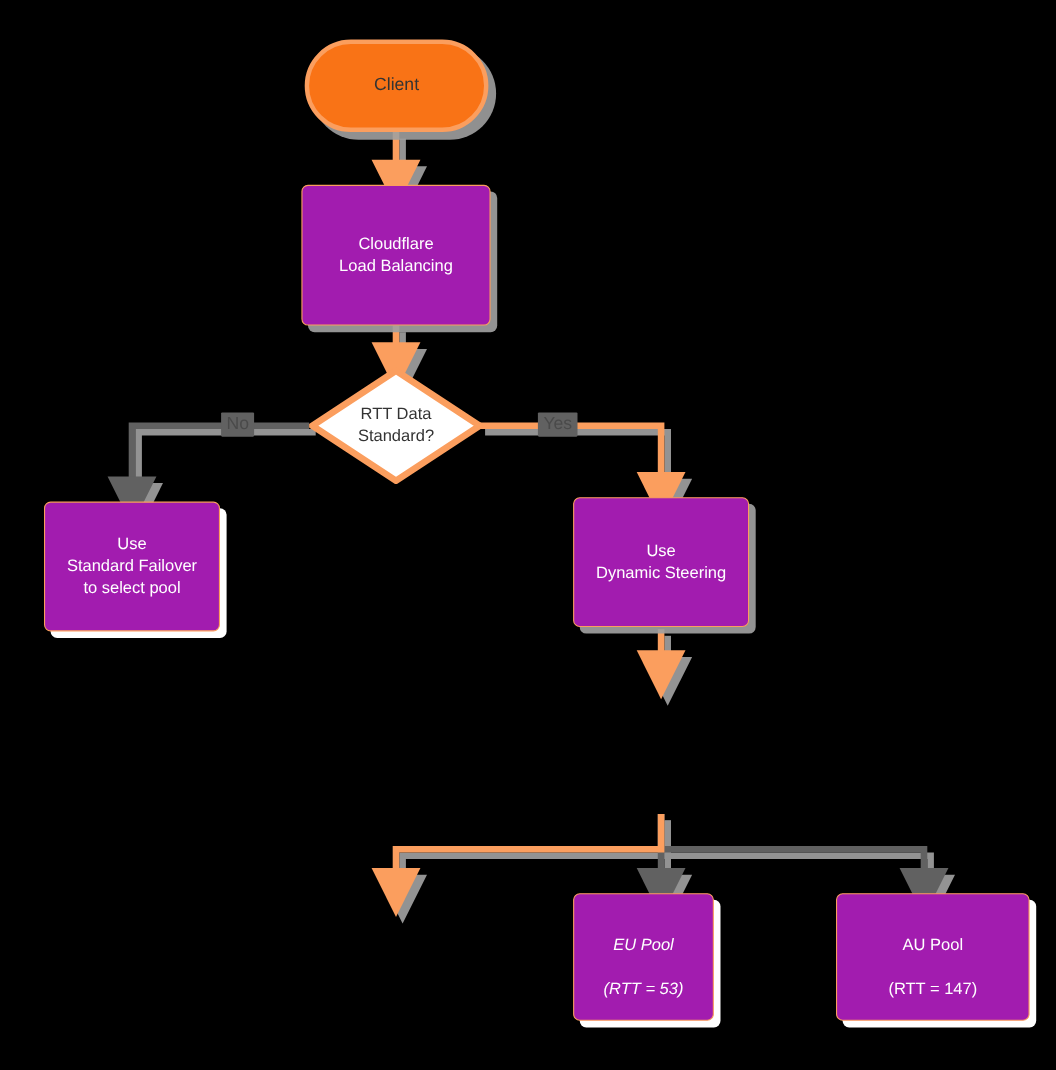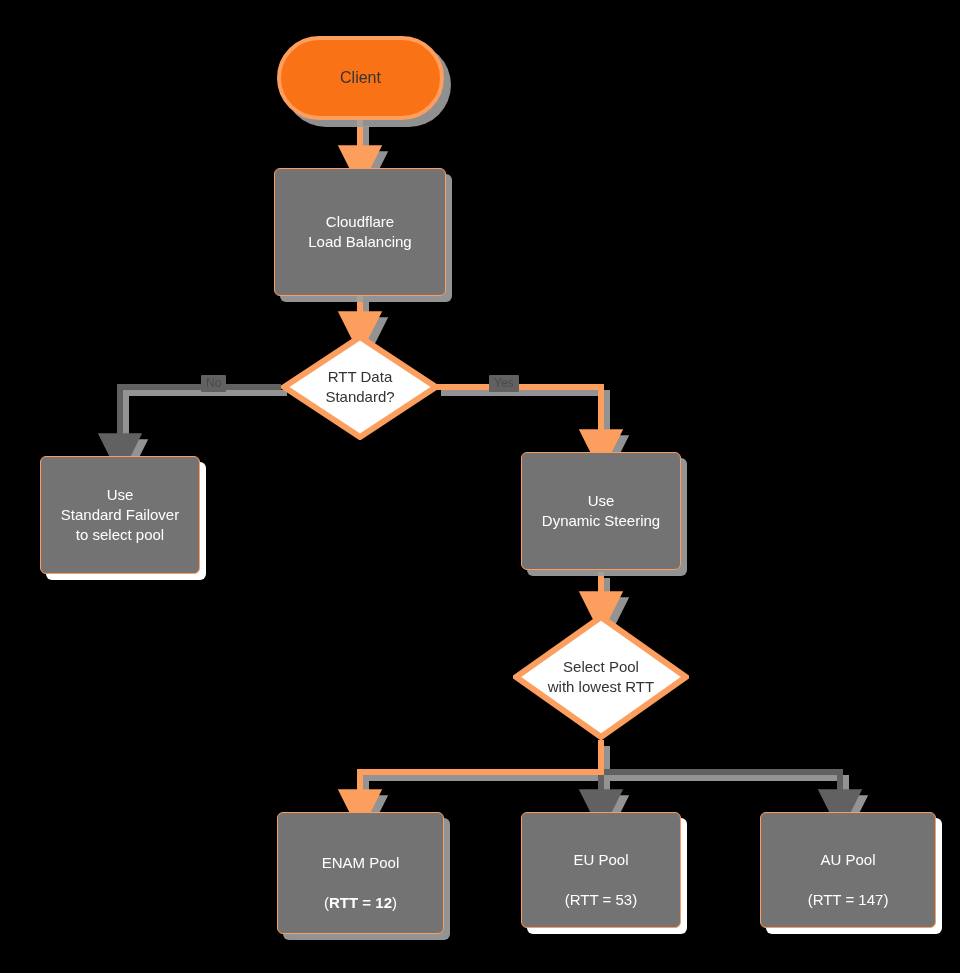--- a/index.html
+++ b/index.html
@@ -31,21 +31,21 @@
     line-height: 1.32;
     z-index: 5;
   }
   .node .label {
     display: block;
     white-space: pre-line;
   }
 
   
   .proc {
-    background: #737373;
+    background: #a21caf;
     border: 1px solid #fb9e5e;
     border-radius: 6px;
     color: #ffffff;
     font-size: 15px;
     box-shadow: 6px 6px 0 0 rgba(160,160,160,0.92);
   }
   .proc.shadow-white {
     box-shadow: 6px 6px 0 0 #ffffff;
   }
 
@@ -85,21 +85,21 @@
     white-space: pre-line;
     z-index: 2;
   }
 
   
   .edge-label {
     position: absolute;
     z-index: 6;
     background: #616161;
     color: #4a4a4a;
-    font-size: 12px;
+    font-size: 16px;
     padding: 2px 5px;
     line-height: 1.1;
     border-radius: 1px;
   }
 
   .bold { font-weight: bold; }
 </style>
 </head>
 <body>
 
@@ -168,36 +168,23 @@
     <span class="label">Use
 Standard Failover
 to select pool</span>
   </div>
 
   <div class="node proc" style="left:521px; top:452px; width:160px; height:118px;">
     <span class="label">Use
 Dynamic Steering</span>
   </div>
 
-  <div class="decision-wrap" style="left:513px; top:614px; width:176px; height:126px;">
-    <svg class="diamond-shape" viewBox="0 0 176 126" preserveAspectRatio="none">
-      <polygon points="88,3 173,63 88,123 3,63" fill="#ffffff" stroke="#fb9e5e" stroke-width="6"></polygon>
-    </svg>
-    <div class="decision-text">Select Pool
-with lowest RTT</div>
-  </div>
 
-  <div class="node proc" style="left:277px; top:812px; width:167px; height:122px;">
-    <span class="label">
-      <span>ENAM Pool</span><br>
-      <span>(</span><span class="bold">RTT = 12</span><span>)</span>
-    </span>
-  </div>
 
-  <div class="node proc shadow-white" style="left:521px; top:812px; width:160px; height:116px;">
+  <div class="node proc shadow-white" style="left:521px; top:812px; width:128px; height:116px;font-style:italic;">
     <span class="label">
       <span>EU Pool</span><br>
       <span>(</span><span>RTT = 53</span><span>)</span>
     </span>
   </div>
 
   <div class="node proc shadow-white" style="left:760px; top:812px; width:176px; height:116px;">
     <span class="label">
       <span>AU Pool</span><br>
       <span>(</span><span>RTT = 147</span><span>)</span>

